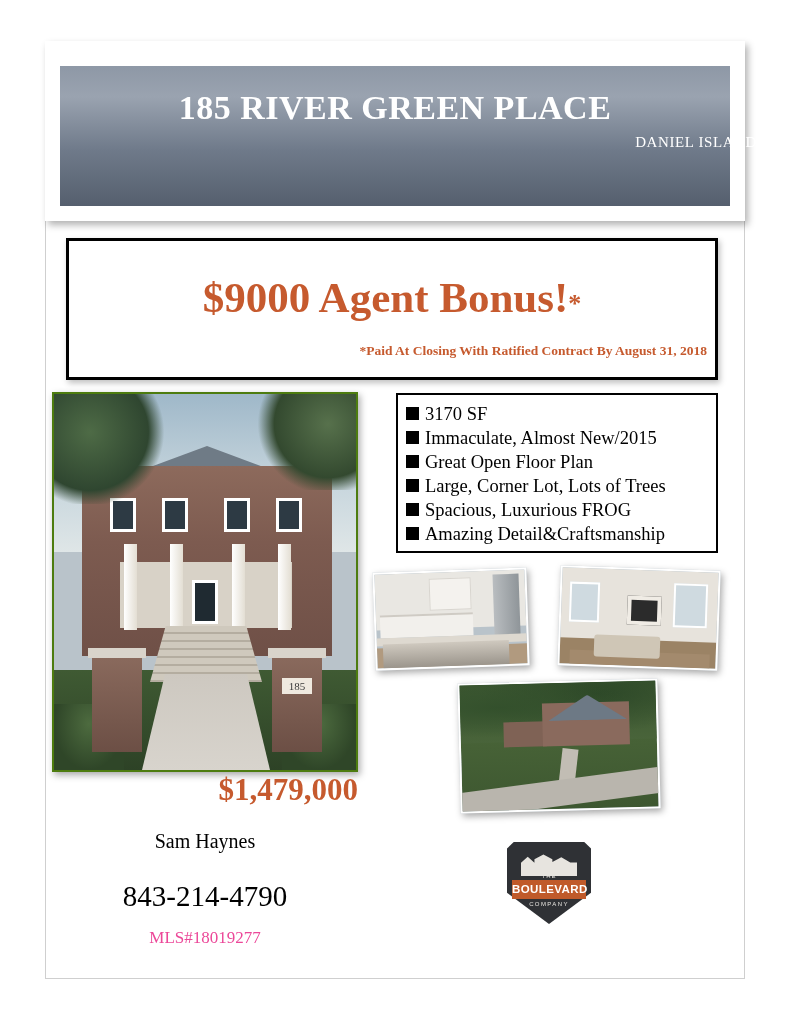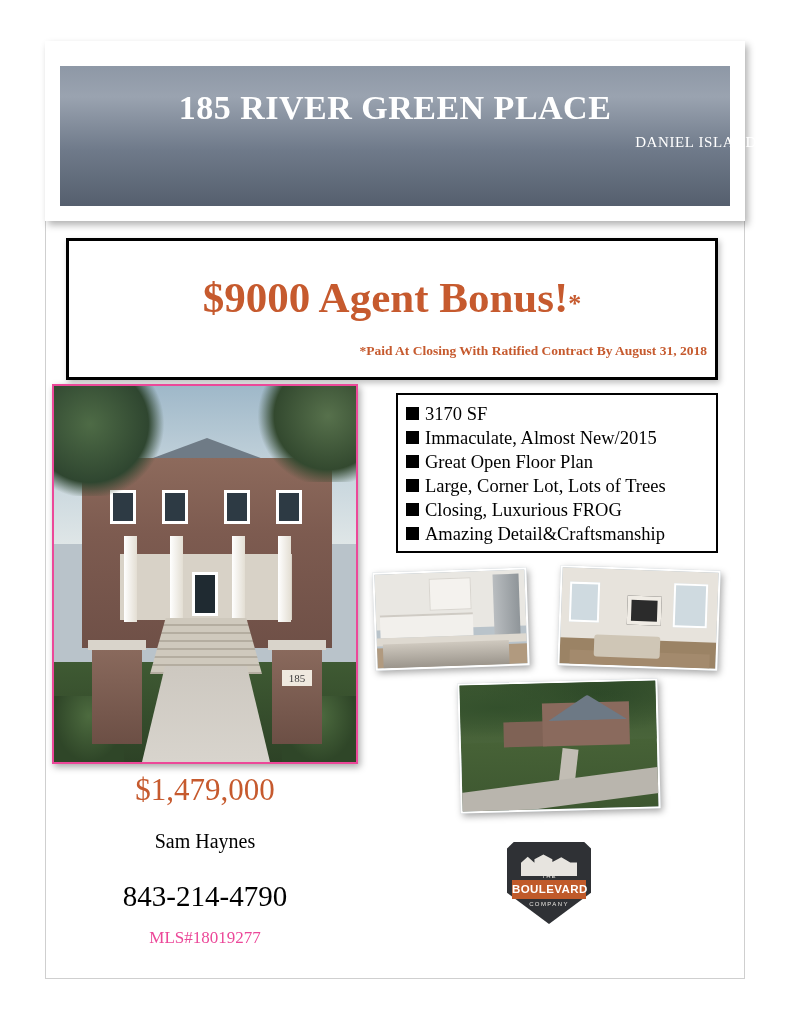--- a/index.html
+++ b/index.html
@@ -145,24 +145,24 @@
 
   
   .photo {
     position: absolute;
     background: #b9c3ca;
     overflow: hidden;
     box-shadow: 2px 3px 7px rgba(0,0,0,0.35);
   }
   .main-photo {
     left: 52px;
-    top: 384px;
+    top: 392px;
     width: 306px;
     height: 380px;
-    border: 2px solid #ec4899;
+    border: 2px solid #4d7c0f;
     box-sizing: border-box;
   }
   
   .mp-sky {
     position: absolute; left: 0; top: 0; width: 100%; height: 42%;
     background: linear-gradient(to bottom, #9fb8c9 0%, #c9d7de 60%, #dfe6e7 100%);
   }
   .mp-tree-l {
     position: absolute; left: -16px; top: -10px; width: 130px; height: 120px;
     background: radial-gradient(circle at 40% 40%, #4e6b46 0%, #2f4630 55%, rgba(47,70,48,0) 70%);
@@ -290,24 +290,24 @@
     background:#b9b5ad; transform: rotate(-6deg);
   }
   .ap-drive { position:absolute; left:50%; top:52%; width:16px; height:40%; background:#c2bdb4; transform: rotate(8deg); }
 
   
   .price {
     position: absolute;
     left: 52px;
     top: 772px;
     width: 306px;
-    text-align: center;
+    text-align: right;
     color: #c65a2e;
     font-size: 31px;
-    font-weight: normal;
+    font-weight: bold;
   }
   .agent-name {
     position: absolute;
     left: 52px;
     top: 830px;
     width: 306px;
     text-align: center;
     color: #000000;
     font-size: 20px;
   }
@@ -411,21 +411,21 @@
     <div class="feature-row">
       <span class="bullet"></span>
       <span class="feature-text">Great Open Floor Plan</span>
     </div>
     <div class="feature-row">
       <span class="bullet"></span>
       <span class="feature-text">Large, Corner Lot, Lots of  Trees</span>
     </div>
     <div class="feature-row">
       <span class="bullet"></span>
-      <span class="feature-text">Closing, Luxurious FROG</span>
+      <span class="feature-text">Spacious, Luxurious FROG</span>
     </div>
     <div class="feature-row">
       <span class="bullet"></span>
       <span class="feature-text">Amazing Detail&amp;Craftsmanship</span>
     </div>
   </div>
 
   <div class="photo main-photo">
     <div class="mp-sky"></div>
     <div class="mp-lawn"></div>

